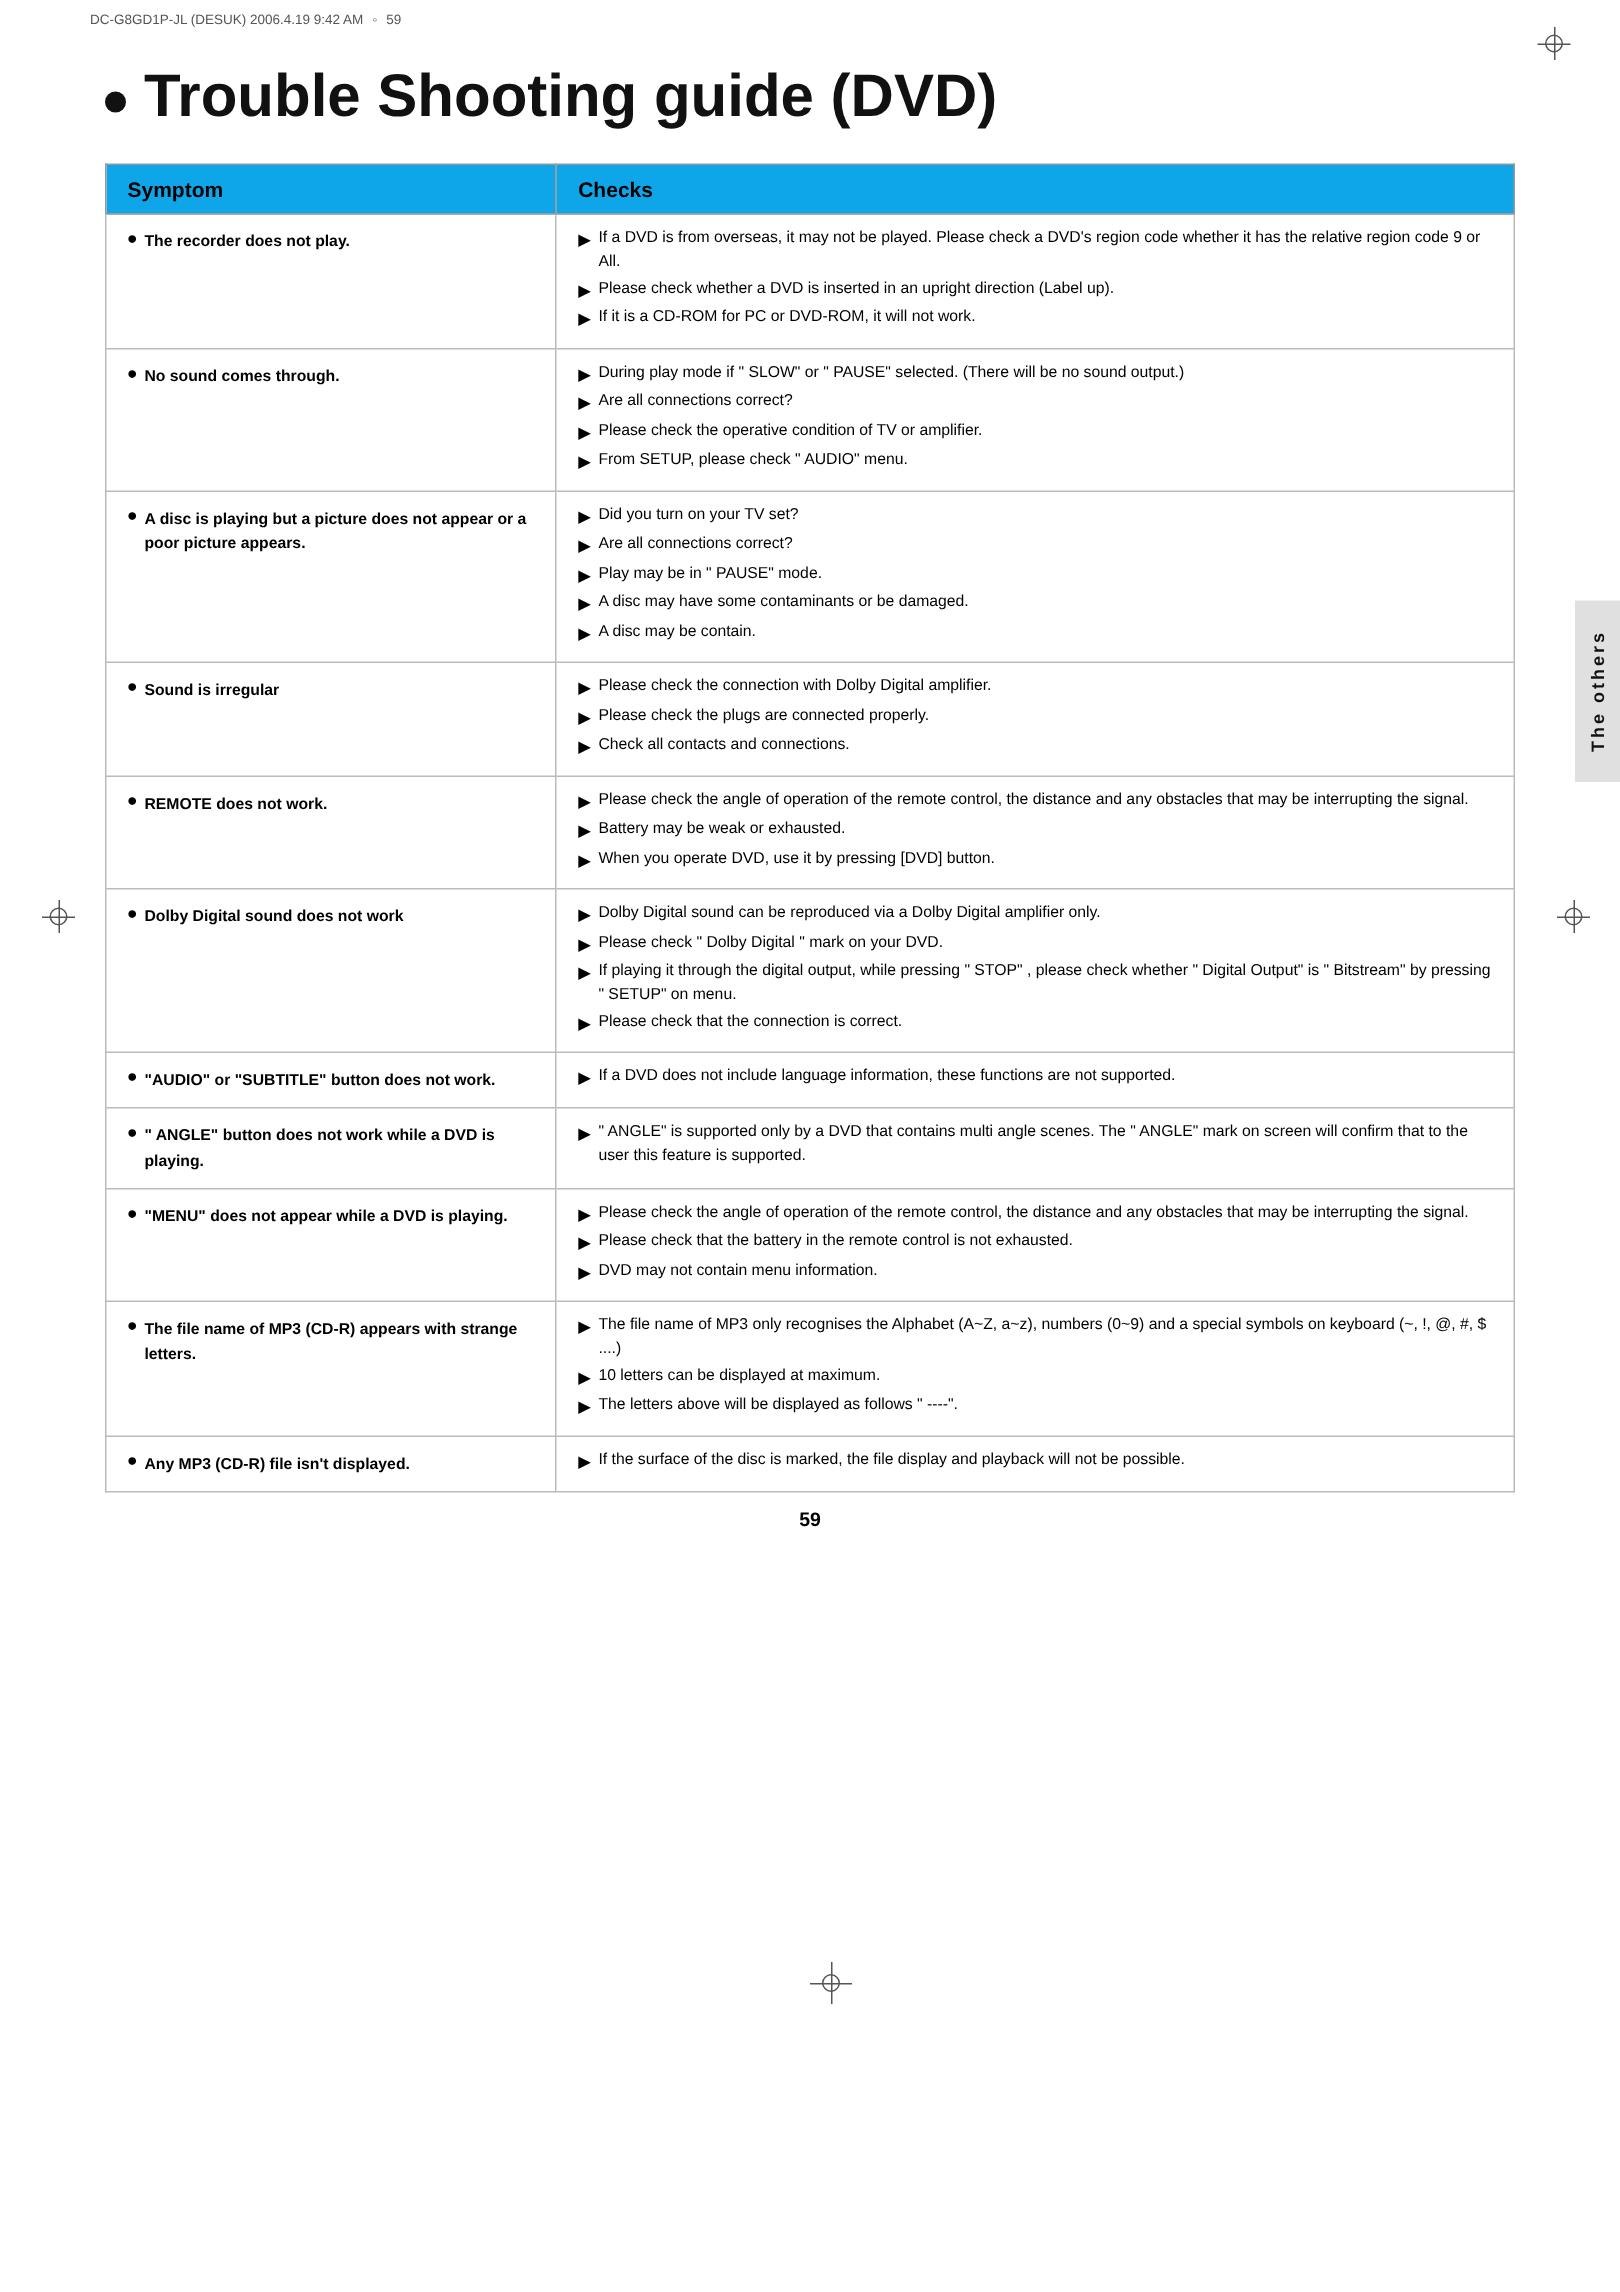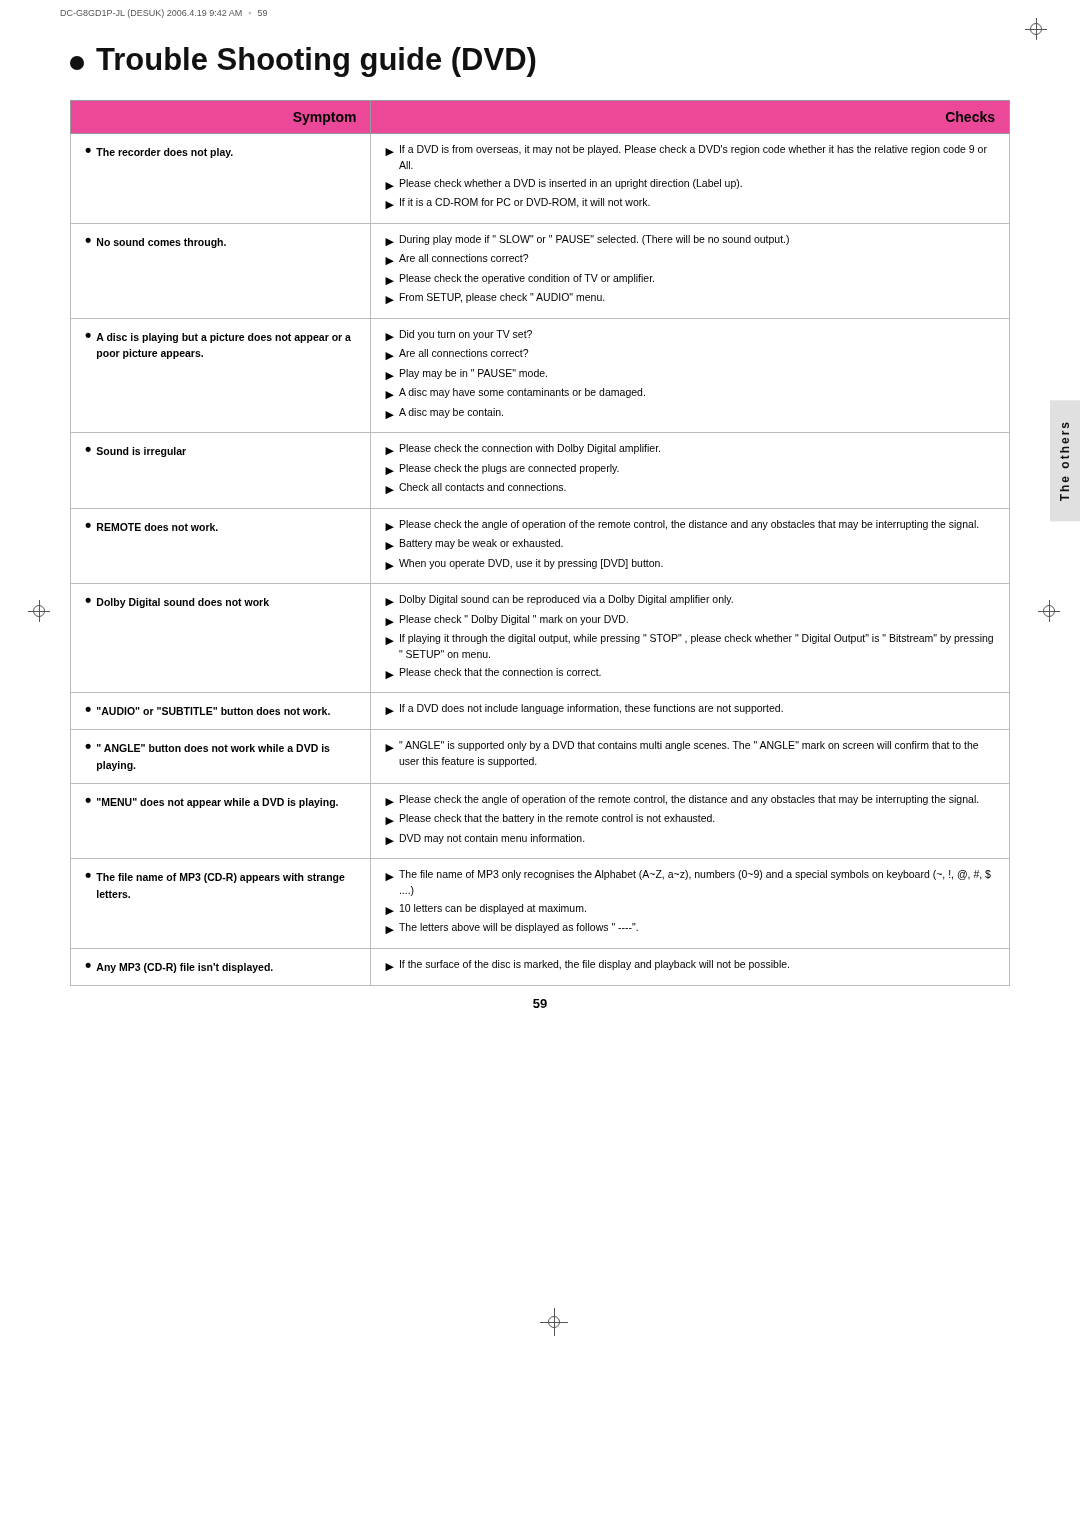--- a/index.html
+++ b/index.html
@@ -27,21 +27,21 @@
       align-items: center;
       gap: 6px;
     }
     .header-line .arrow-sym {
       font-size: 9px;
     }
     .main-content {
       padding: 10px 70px 40px 70px;
     }
     .page-title {
-      font-size: 31px;
+      font-size: 40px;
       font-weight: 900;
       color: #111;
       margin-bottom: 22px;
       margin-top: 10px;
       display: flex;
       align-items: center;
       gap: 12px;
     }
     .title-bullet {
       width: 14px;
@@ -51,26 +51,26 @@
       display: inline-block;
       flex-shrink: 0;
       margin-top: 6px;
     }
     .trouble-table {
       width: 100%;
       border-collapse: collapse;
       border: 1.5px solid #999;
     }
     .trouble-table th {
-      background: #ec4899;
+      background: #0ea5e9;
       border: 1.5px solid #999;
       padding: 8px 14px;
       font-size: 14px;
       font-weight: bold;
-      text-align: right;
+      text-align: left;
     }
     .trouble-table th.symptom-col {
       width: 32%;
     }
     .trouble-table th.checks-col {
       width: 68%;
     }
     .trouble-table td {
       border: 1px solid #bbb;
       vertical-align: top;

